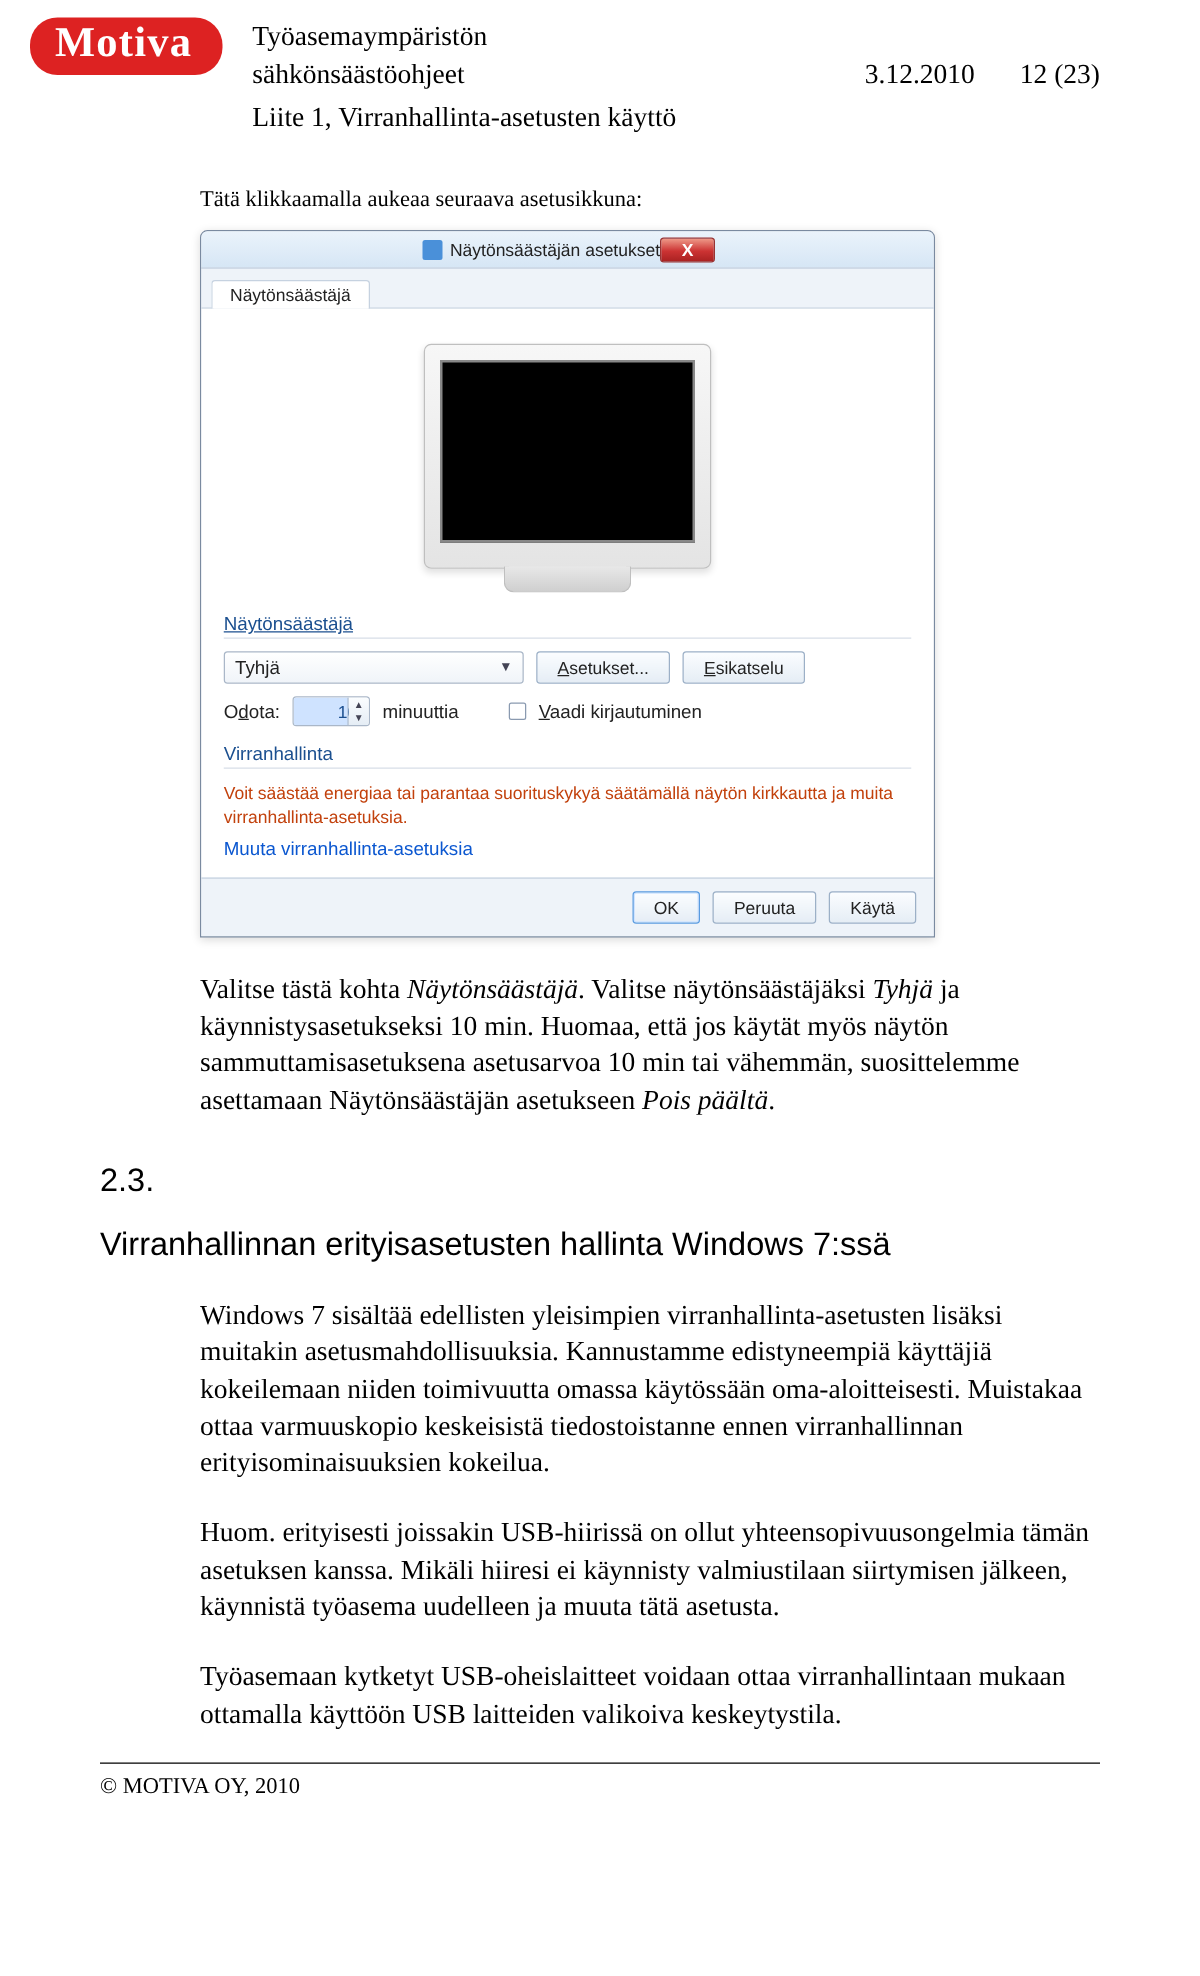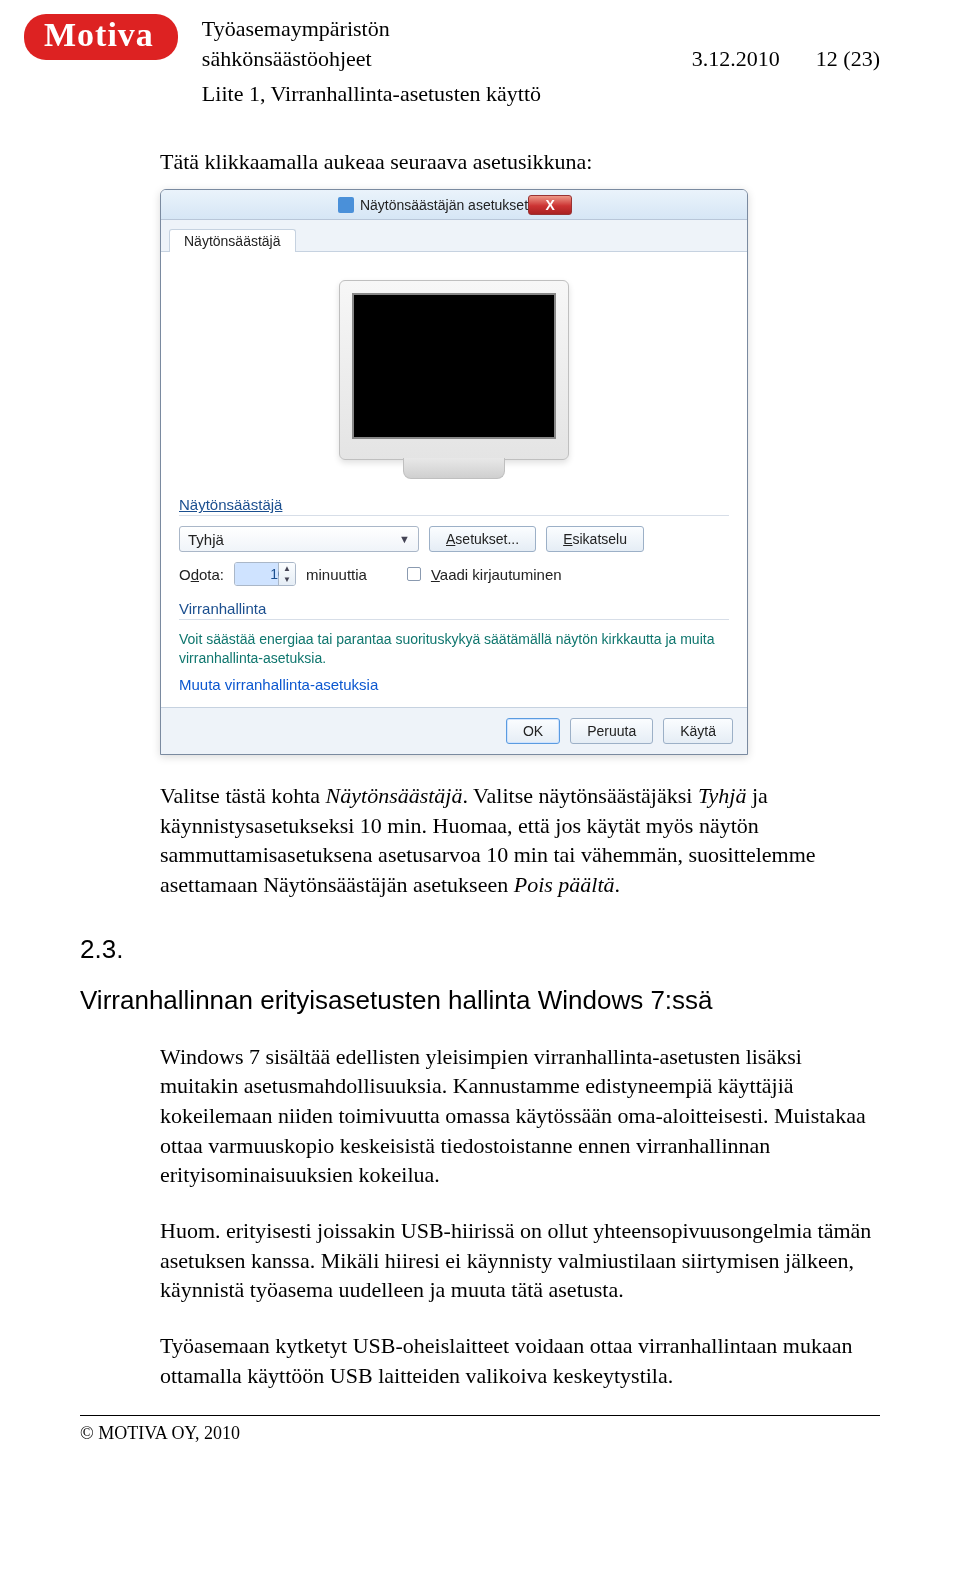--- a/index.html
+++ b/index.html
@@ -37,21 +37,21 @@
   }
   .header-row1 { display: flex; justify-content: space-between; align-items: flex-start; }
   .hdr-title { }
   .hdr-sub { margin-top: 6px; }
   .hdr-date { white-space: nowrap; margin-left: 40px; }
   .hdr-page { white-space: nowrap; margin-left: 36px; }
 
   .content {
     padding: 40px 80px 0 160px;
   }
-  .intro { font-size: 22px; margin-bottom: 14px; }
+  .intro { font-size: 18px; margin-bottom: 14px; }
 
   
   .dlg-wrap {
     width: 588px;
     font-family: "Segoe UI", Tahoma, Arial, sans-serif;
     font-size: 15px;
     color: #222;
     background: #f2f6fb;
     border: 1px solid #7a8aa0;
     border-radius: 6px 6px 0 0;
@@ -158,21 +158,21 @@
   .spin .ctrl {
     width: 16px; display: flex; flex-direction: column;
     background: linear-gradient(#fbfdff,#e5edf5);
   }
   .spin .ctrl div { flex:1; font-size:8px; text-align:center; color:#445; line-height:11px; }
   .chk {
     width: 14px; height: 14px; border: 1px solid #8a9ab0; background: #fff;
     display: inline-block; border-radius: 2px;
   }
   .link { color: #0b57d0; font-size: 15px; }
-  .pm-text { font-size: 14px; color: #0f766e; line-height: 1.35; }
+  .pm-text { font-size: 14px; color: #c2410c; line-height: 1.35; }
   .dlg-footer {
     background: #eef3f9; border-top: 1px solid #c6d2e0;
     padding: 10px 14px;
     display: flex; justify-content: flex-end; gap: 10px;
   }
   .okbtn { border-color: #5a9be0; box-shadow: 0 0 0 1px #cfe3ff inset; }
 
   
   .para { font-size: 22px; line-height: 1.35; margin-top: 26px; }
   .para .italic { font-style: italic; }

